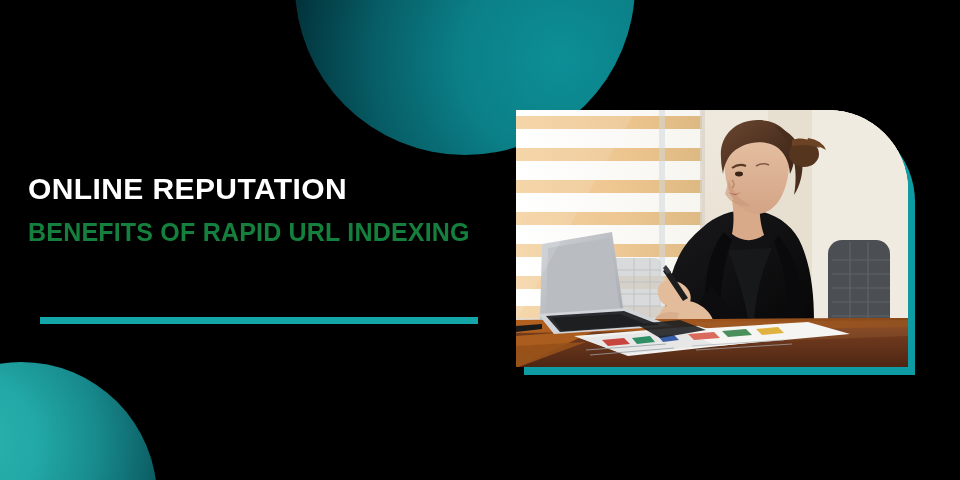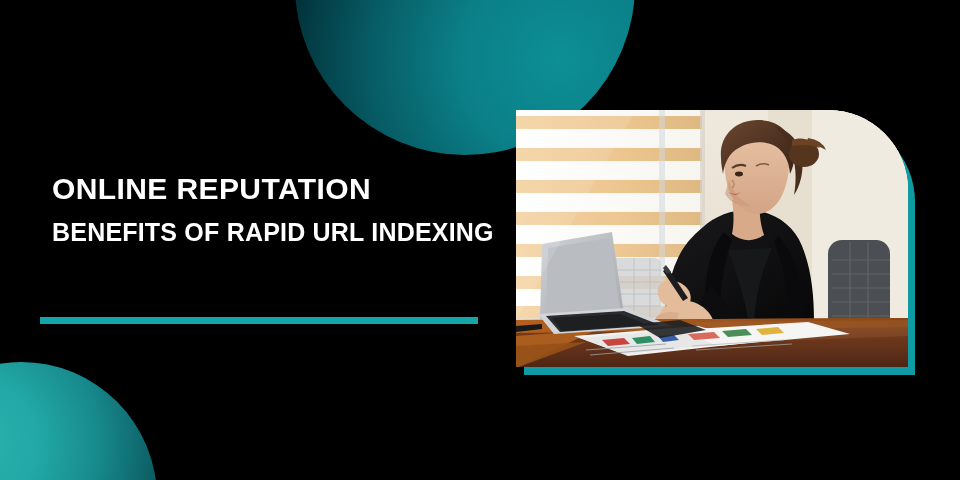--- a/index.html
+++ b/index.html
@@ -36,38 +36,38 @@
     width: 272px;
     height: 272px;
     border-radius: 50%;
     background: radial-gradient(circle at 32% 30%, #2ab3ae 0%, #22a8a6 25%, #17898c 48%, #0c5d63 70%, #04282e 90%, #000000 100%);
     z-index: 1;
   }
 
   
   .headline {
     position: absolute;
-    left: 52px;
+    left: 28px;
     top: 168px;
     width: 450px;
     z-index: 5;
   }
   .headline .line {
     display: block;
     color: #ffffff;
     font-weight: 800;
     font-size: 30px;
     letter-spacing: 0.4px;
     line-height: 41px;
     text-transform: uppercase;
     white-space: nowrap;
   }
   .headline .sub {
     display: block;
-    color: #ffffff;
+    color: #15803d;
     font-weight: 600;
     font-size: 25px;
     letter-spacing: 0.2px;
     line-height: 38px;
     margin-top: 4px;
     text-transform: uppercase;
     white-space: nowrap;
   }
   .rule {
     position: absolute;

